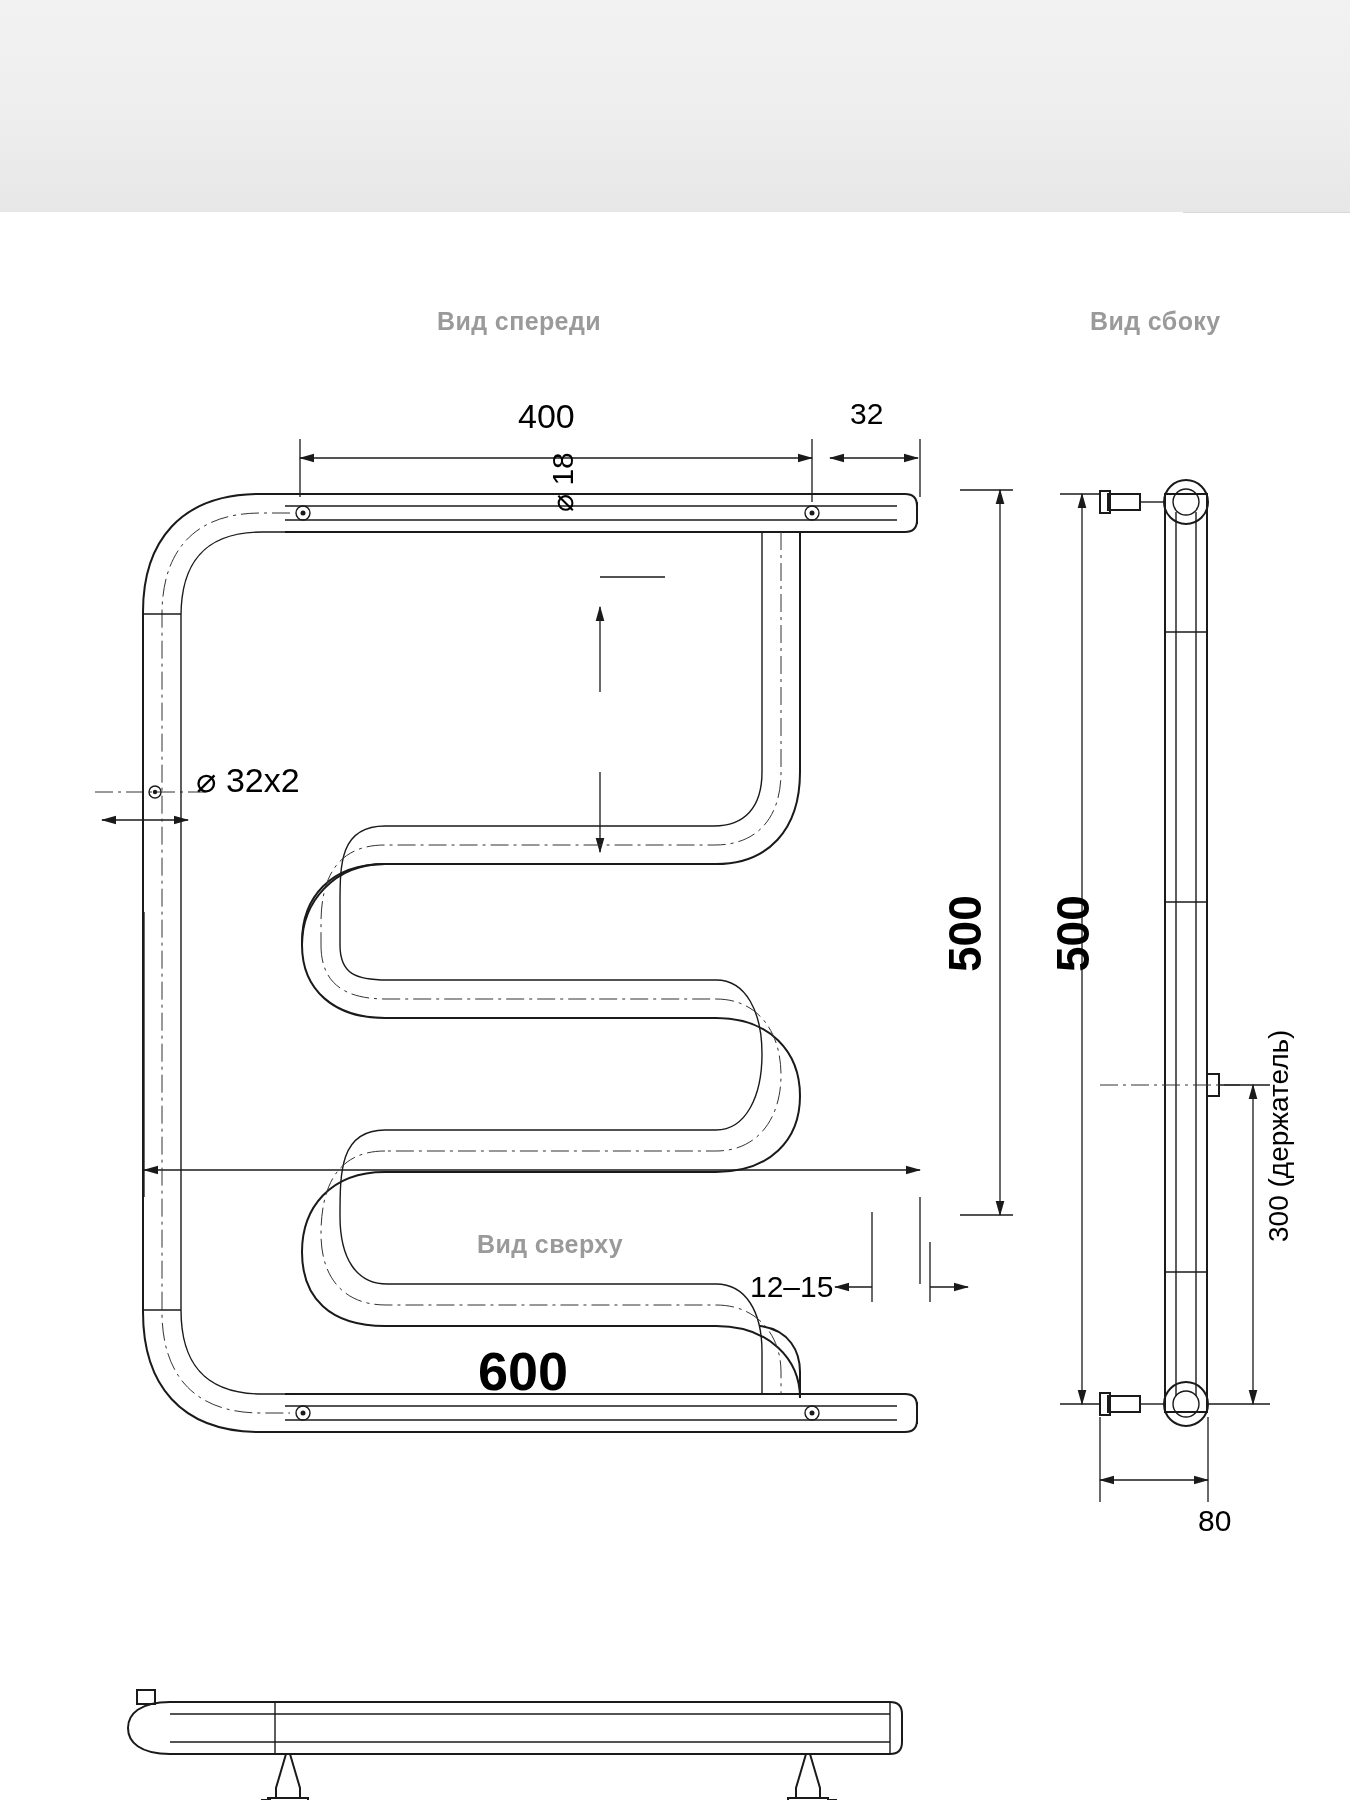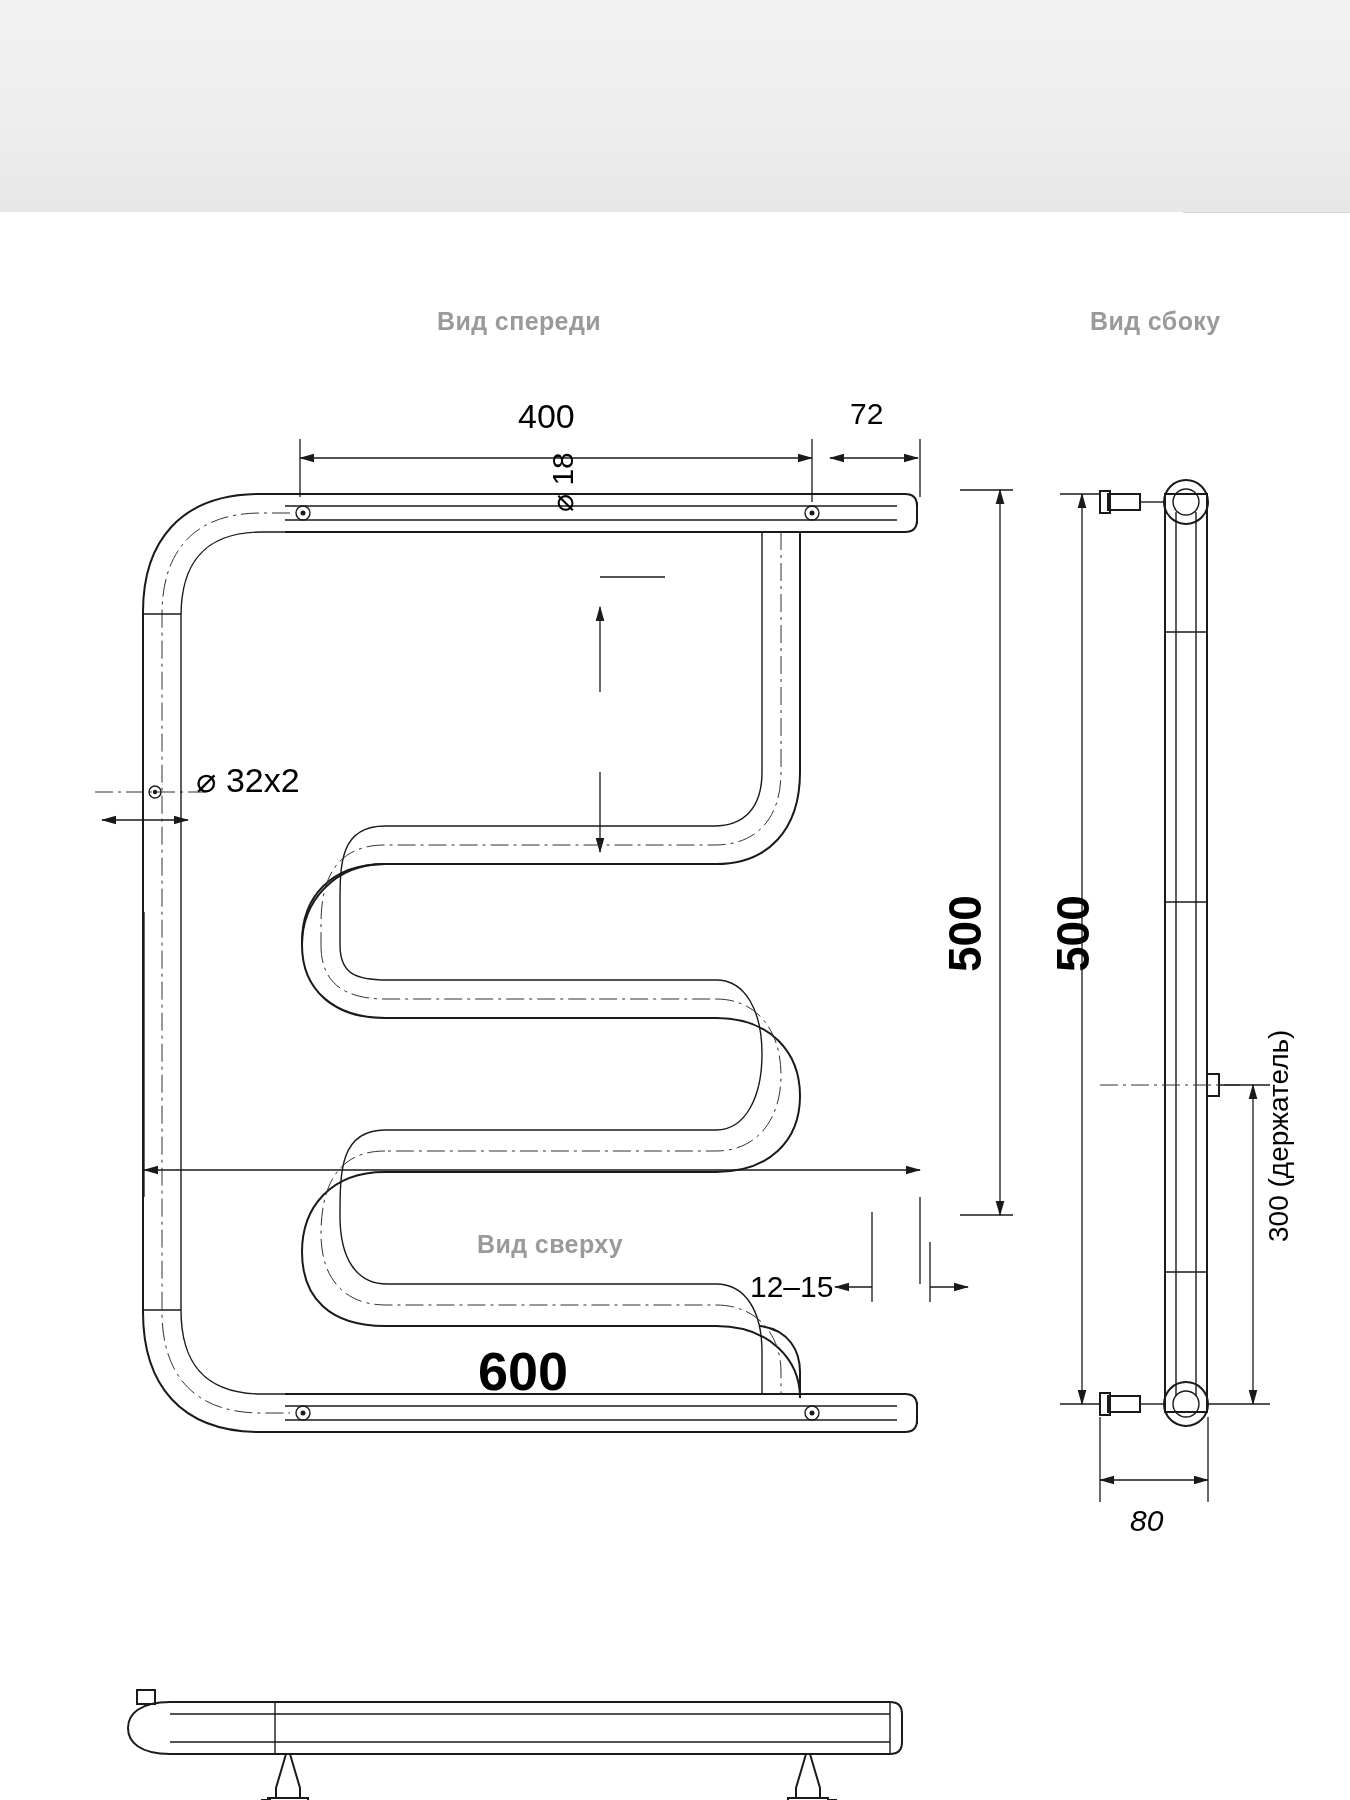--- a/index.html
+++ b/index.html
@@ -327,31 +327,31 @@
         <path class="ln med" d="M810 1542 L820 1576 L820 1586 L796 1586 L796 1576 L806 1542"></path>
         <rect x="788" y="1586" width="40" height="14" class="ln med"></rect>
         <rect x="828" y="1588" width="8" height="10" class="ln med"></rect>
       </g>
       <line class="ln thin" x1="308" y1="1593" x2="788" y2="1593"></line>
     </g>
   </svg>
 
   <div style="position:absolute; left:518px; top:185px; font-size:34px;" class="txtlbl">400</div>
 
-  <div style="position:absolute; left:850px; top:185px; font-size:30px;">72</div>
+  <div style="position:absolute; left:850px; top:185px; font-size:30px;">32</div>
 
   <div style="position:absolute; left:545px; top:300px; font-size:30px; transform:rotate(-90deg); transform-origin:left top; white-space:nowrap;">⌀ 18</div>
 
   <div style="position:absolute; left:196px; top:548px; font-size:34px; white-space:nowrap;">⌀ 32x2</div>
 
   <div style="position:absolute; left:938px; top:760px; font-size:46px; font-weight:bold; transform:rotate(-90deg); transform-origin:left top;">500</div>
 
   <div style="position:absolute; left:750px; top:1058px; font-size:30px; white-space:nowrap;">12–15</div>
 
   <div style="position:absolute; left:452px; top:1128px; font-size:54px; font-weight:bold;margin-left:26px;">600</div>
 
   <div style="position:absolute; left:1046px; top:760px; font-size:46px; font-weight:bold; transform:rotate(-90deg); transform-origin:left top;">500</div>
 
   <div style="position:absolute; left:1263px; top:1030px; font-size:28px; transform:rotate(-90deg); transform-origin:left top; white-space:nowrap;">300 (держатель)</div>
 
-  <div style="position:absolute; left:1130px; top:1292px; font-size:30px;font-style:italic;">80</div>
+  <div style="position:absolute; left:1198px; top:1292px; font-size:30px;">80</div>
 
 </div>
 
 </body></html>

